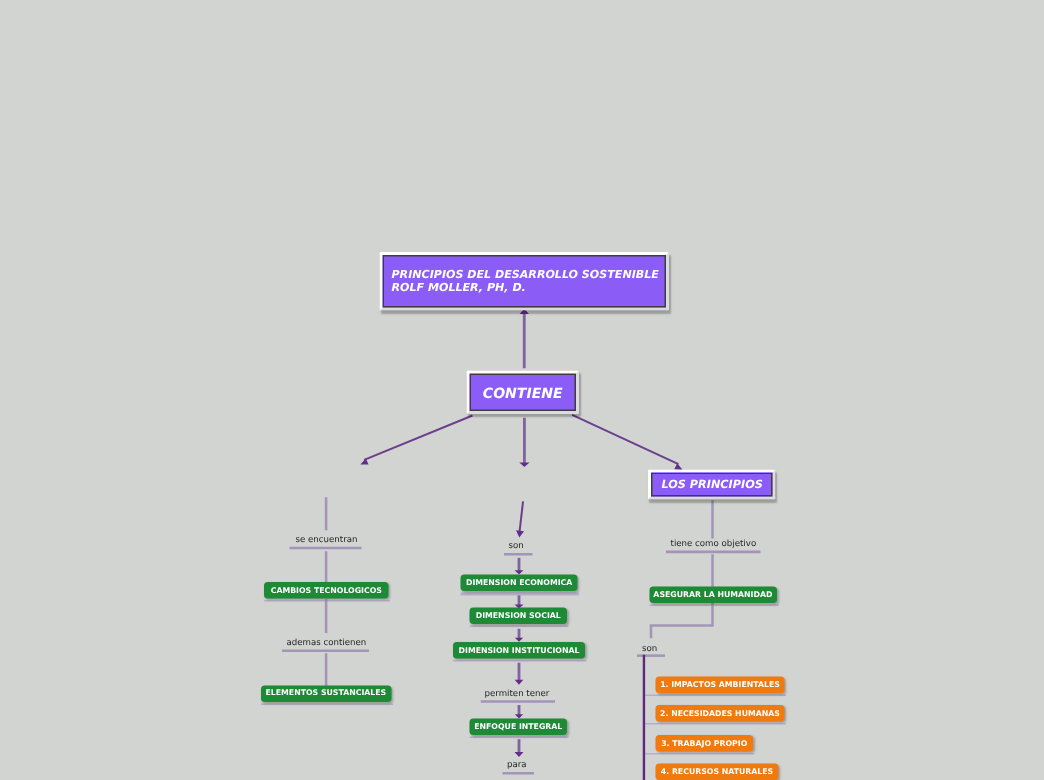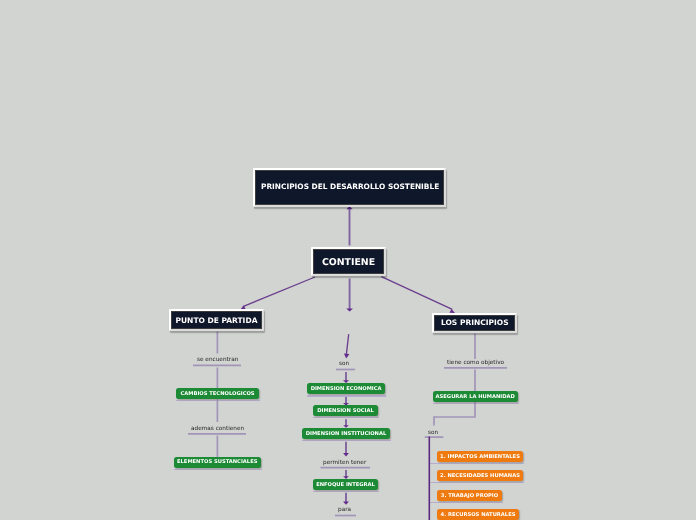--- a/index.html
+++ b/index.html
@@ -3,23 +3,23 @@
 <meta charset="utf-8">
 <title>Mapa conceptual</title>
 <style>
   html,body{margin:0;padding:0;}
   body{width:696px;height:520px;background:#d2d4d2;overflow:hidden;
        font-family:"DejaVu Sans","Liberation Sans",sans-serif;
        -webkit-font-smoothing:antialiased;text-rendering:geometricPrecision;}
   #stage{position:relative;width:696px;height:520px;}
   svg.links{position:absolute;left:0;top:0;width:696px;height:520px;overflow:visible;}
   .node{position:absolute;box-sizing:border-box;display:flex;align-items:center;justify-content:center;text-align:center;white-space:nowrap;}
-  .dark{background:#0f172a;border:2px solid #fff;border-radius:1px;color:#fff;font-weight:bold;
+  .dark{background:#8b5cf6;border:2px solid #fff;border-radius:1px;color:#fff;font-weight:bold;
         border-right-color:#dcdcdc;border-bottom-color:#dcdcdc;
-        box-shadow:1px 2px 1.2px rgba(0,0,0,.26), inset 0 0 0 1px #3e3e3e;}
+        box-shadow:1px 2px 1.2px rgba(0,0,0,.26), inset 0 0 0 1px #3e3e3e;font-style:italic;}
   .green{background:#1d8a36;border-radius:2.5px;color:#fff;font-weight:bold;
          box-shadow:1px 1px 1.5px rgba(0,0,0,.26);}
   .orange{background:#ee7a10;border-radius:2.5px;color:#fff;font-weight:bold;
           box-shadow:1px 1px 1.5px rgba(0,0,0,.26);}
   .green::after,.orange::after{content:"";position:absolute;left:0;right:-1px;bottom:-2.2px;
           height:1.4px;background:#b8aecb;z-index:-1;}
   .orange::after{left:-8px;}
   .lbl{position:absolute;color:#262626;white-space:nowrap;font-size:5.75px;line-height:8px;}
 </style>
 </head>
@@ -76,26 +76,26 @@
     </g>
 
     <g stroke="#5b2a7e" stroke-width="1.6" fill="none">
       <path d="M429.3,436.5 L429.3,521"></path>
     </g>
   </svg>
 
   <div class="node dark" style="left:253.2px;top:168.4px;width:192.4px;height:38.3px;font-size:7.4px;line-height:8.6px;padding-left:5.8px;justify-content:flex-start;text-align:left">
     <div>
         <div>PRINCIPIOS DEL DESARROLLO SOSTENIBLE</div>
+    <div>ROLF MOLLER, PH, D.</div>
       </div>
   </div>
 
   <div class="node dark" style="left:310.8px;top:247.2px;width:75.4px;height:28.7px;font-size:9.4px;padding-top:1.5px">CONTIENE</div>
 
-  <div class="node dark" style="left:168.7px;top:309.4px;width:95.6px;height:21.5px;font-size:7.5px;padding-top:1px">PUNTO DE PARTIDA</div>
   <div class="node dark" style="left:432.3px;top:312.6px;width:85px;height:20.6px;font-size:7.5px;padding-top:0">LOS PRINCIPIOS</div>
 
   <div class="lbl" style="left:197px;top:356px">se encuentran</div>
   <div class="lbl" style="left:191px;top:425px">ademas contienen</div>
 
   <div class="node green" style="left:176.4px;top:387.9px;width:82.3px;height:11.3px;font-size:5.2px">CAMBIOS TECNOLOGICOS</div>
   <div class="node green" style="left:174px;top:456.9px;width:86.5px;height:11px;font-size:5.2px">ELEMENTOS SUSTANCIALES</div>
 
   <div class="lbl" style="left:339px;top:360px">son</div>
   <div class="node green" style="left:307.1px;top:383.4px;width:78px;height:11px;font-size:5.2px">DIMENSION ECONOMICA</div>

